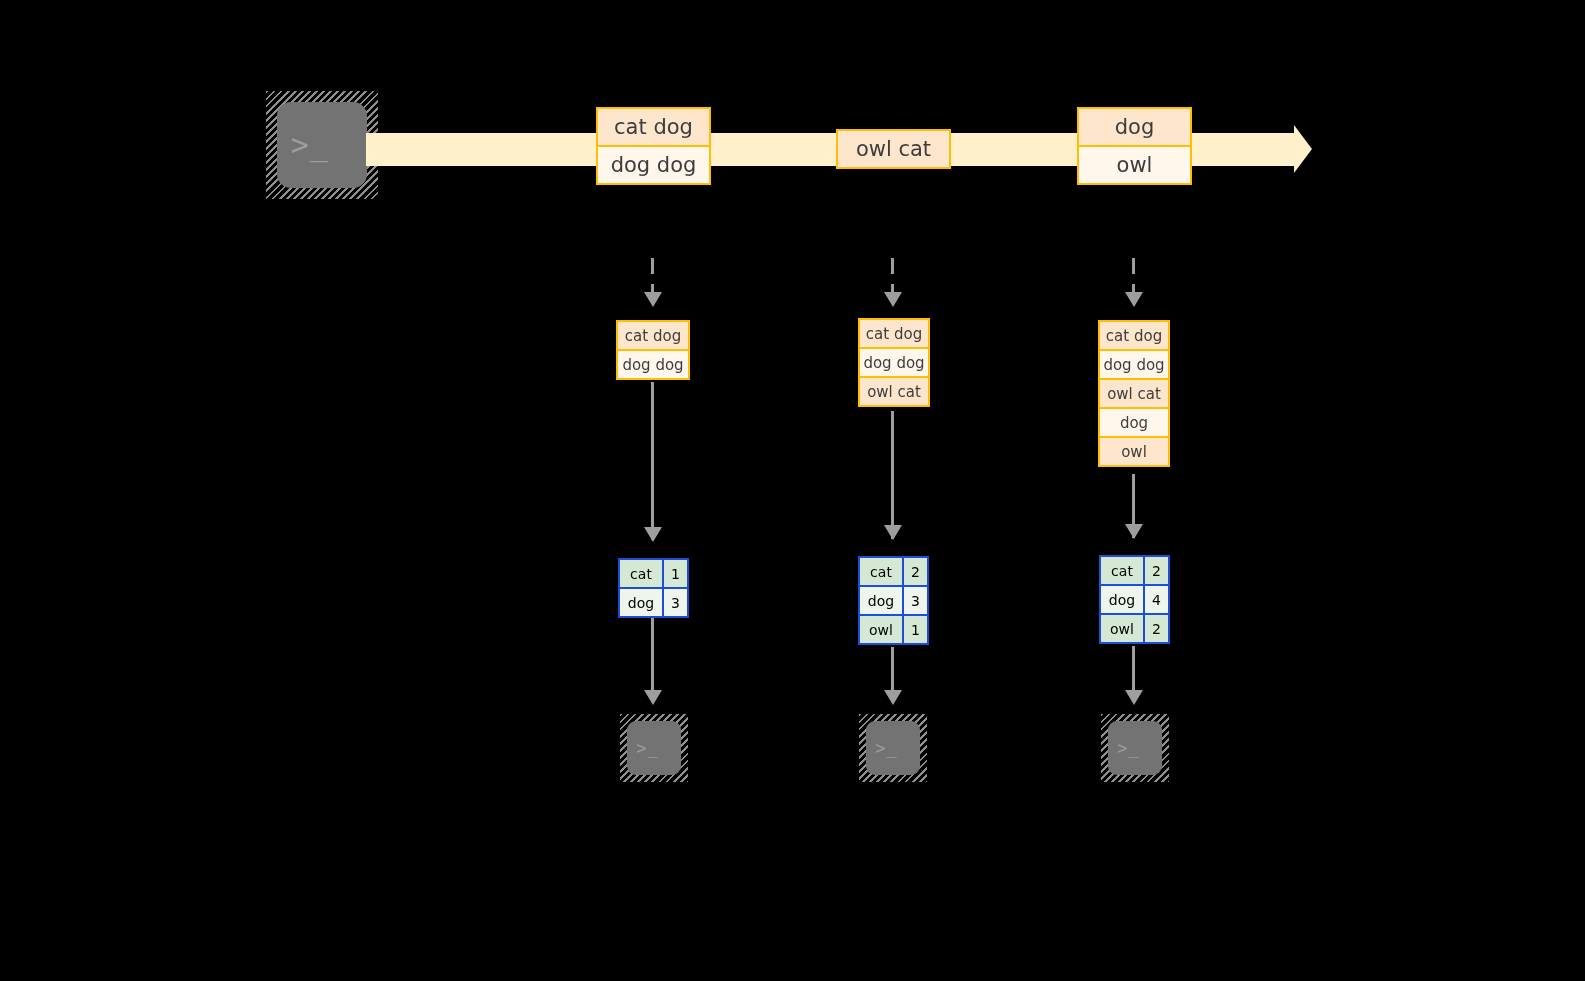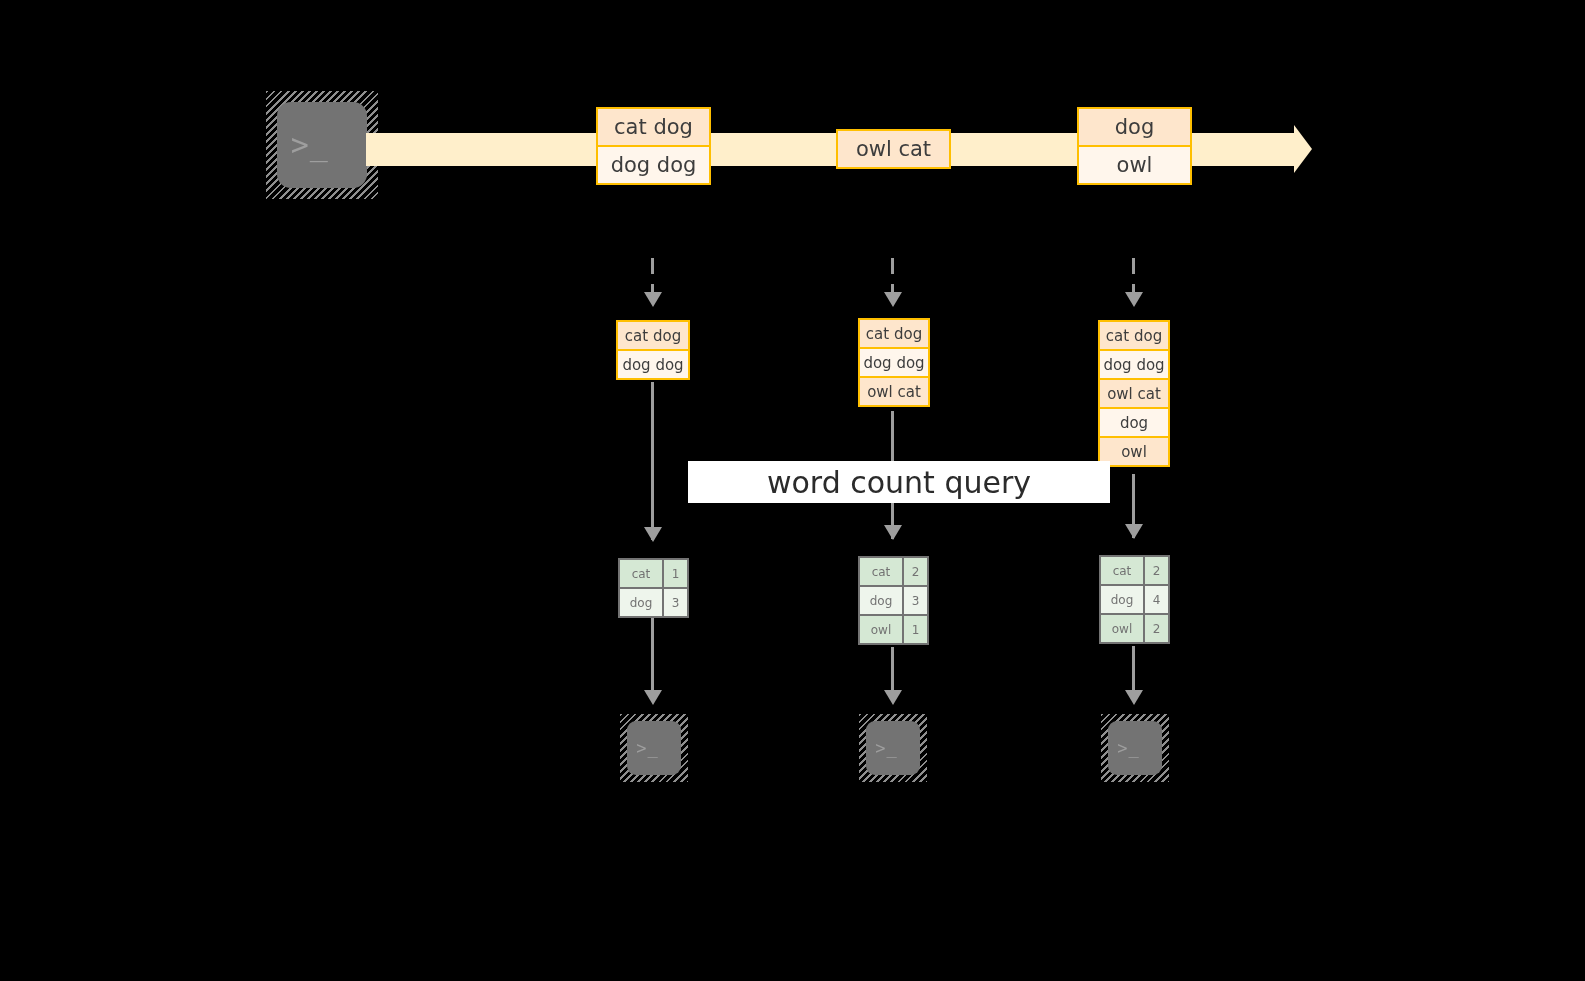--- a/index.html
+++ b/index.html
@@ -101,26 +101,26 @@
   
   .gtable {
     position: absolute;
     box-sizing: border-box;
     border-collapse: collapse;
   }
   .gtable .grow { display: flex; }
   .gtable .grow + .grow { margin-top: -2px; }
   .gtable .gcell {
     box-sizing: border-box;
-    border: 2px solid #737373;
-    display: flex;
-    align-items: center;
-    justify-content: center;
-    color: #737373;
-    font-size: 12px;
+    border: 2px solid #1d4ed8;
+    display: flex;
+    align-items: center;
+    justify-content: center;
+    color: #000000;
+    font-size: 14px;
     white-space: nowrap;
   }
   .gtable .gcell.dark  { background: #D5E8D4; }
   .gtable .gcell.light { background: #EEF5EC; }
   .gtable .gcell + .gcell { margin-left: -2px; }
 
   
   .vline {
     position: absolute;
     width: 3px;
@@ -271,15 +271,14 @@
   </div>
 
   <div class="vline" style="left:1132px; top:646px; height:51px;"></div>
   <div class="vhead" style="left:1125px; top:690px;"></div>
 
   <div class="term-icon small" style="left:1101px; top:714px; width:68px; height:68px;">
     <div class="inner"></div>
     <div class="prompt" style="font-size:17px;">&gt;_</div>
   </div>
 
-  <div class="query-label" style="left:688px; top:461px; width:422px; height:42px; font-size:30px;">word count query</div>
 
 </div>
 
 </body></html>

